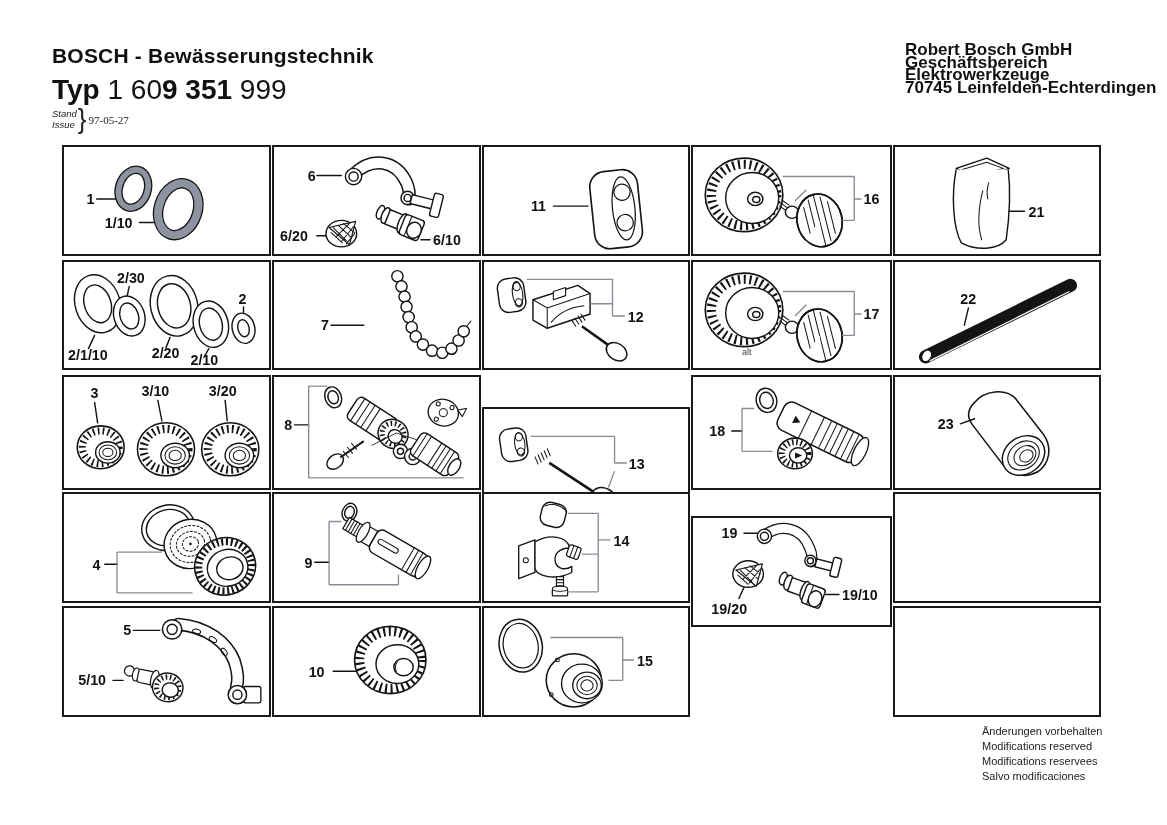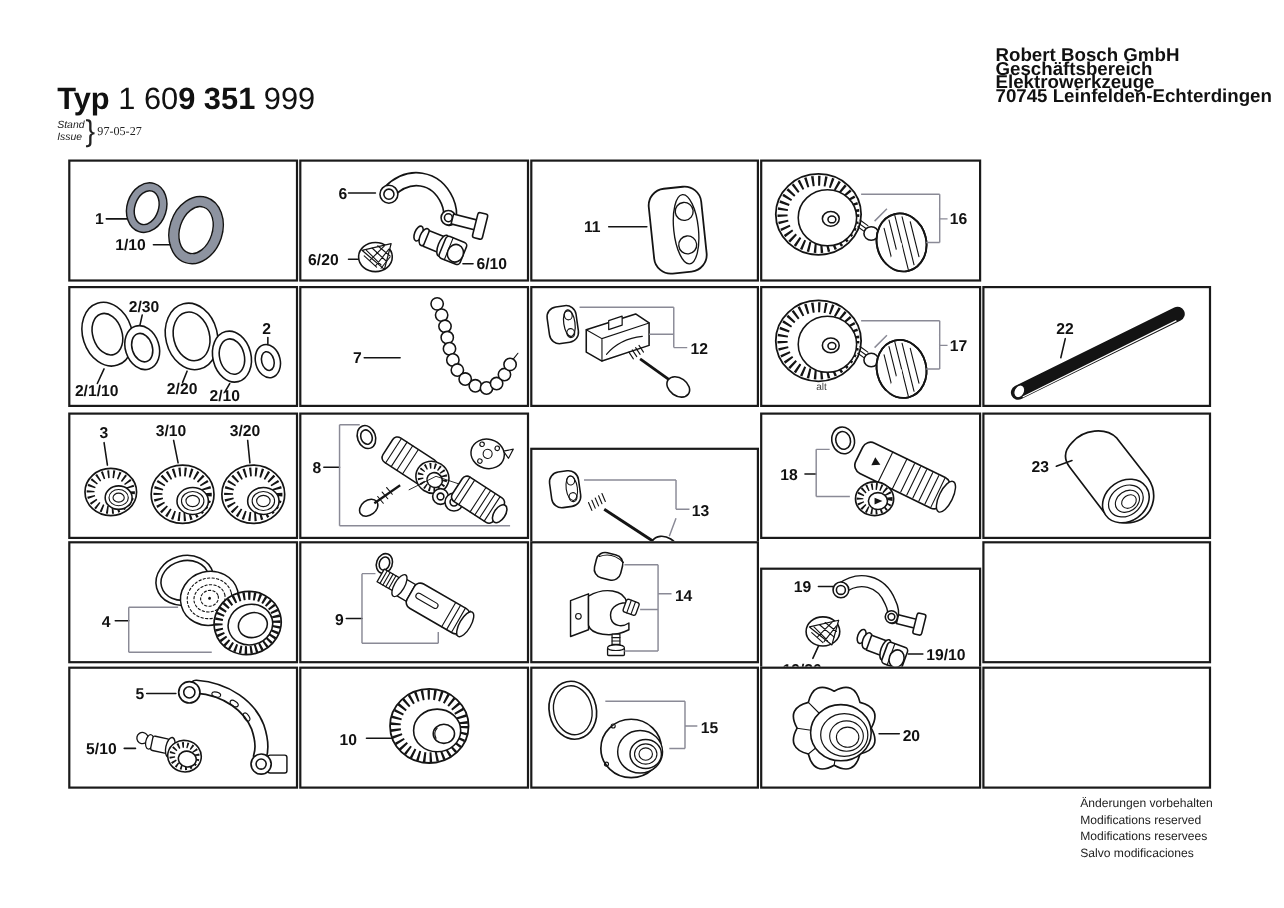--- a/index.html
+++ b/index.html
@@ -25,20 +25,21 @@
   svg .bb{fill:none;stroke:#141414;stroke-linecap:round;}
   svg .bw{fill:none;stroke:#ffffff;stroke-linecap:round;}
   svg text{font:bold 14px "Liberation Sans",sans-serif;fill:#111;}
   svg text.alt{font:9px "Liberation Sans",sans-serif;fill:#444;}
 </style>
 </head>
 <body>
 
 <div id="page">
 
+  <div class="hdr-title">BOSCH - Bewässerungstechnik</div>
   <div class="hdr-typ"><span class="b">Typ</span><span> 1 60</span><span class="b">9 351</span><span> 999</span></div>
   <div class="stand">
     <div class="stand-labels">
       <div>Stand</div>
       <div>Issue</div>
     </div>
     <div class="brace">}</div>
     <div class="stand-date">97-05-27</div>
   </div>
   <div class="company">
@@ -133,20 +134,32 @@
         <ellipse class="o" cx="124" cy="71" rx="22" ry="26" style="stroke-width:1.6"></ellipse>
         <path class="t" d="M112,55 V87 M118,49 V93 M124,46 V96 M130,49 V93 M136,55 V87"></path>
         <path d="M124,71 L104,88 L121,97 Z" fill="#fff"></path>
         <ellipse cx="124" cy="71" rx="22" ry="26" fill="none" stroke="#141414" style="stroke-width:1.6"></ellipse>
       </g>
       <path class="br" d="M88,28 H158 M146,71 H158 M158,28 V71 M158,50 H165 M100,52 L111,41"></path>
       <text x="167" y="55">16</text>
     </svg>
   </div>
 
+  <div class="cell" style="left:893px;top:145px;width:204px;height:107px;">
+    <svg viewBox="0 0 200 103">
+      <g>
+        <path class="o" d="M60,20 L90,10 L112,20 L82,31 Z"></path>
+        <path class="t" d="M66,21 L90,14 L106,20 L82,27 Z"></path>
+        <path class="o" d="M60,21 C55,46 57,79 65,93 C80,101 101,100 109,90 C113,62 113,38 111,21"></path>
+        <path class="t" d="M86,42 C82,58 80,74 85,90 M92,34 C90,40 90,46 91,50"></path>
+      </g>
+      <path class="ld" d="M112,62 H127"></path>
+      <text x="131" y="68">21</text>
+    </svg>
+  </div>
 
   <div class="cell" style="left:62px;top:260px;width:205px;height:106px;">
     <svg viewBox="0 0 201 102">
       <g transform="rotate(-18 33 40)">
         <ellipse class="o" cx="33" cy="40" rx="22" ry="29"></ellipse>
           <ellipse class="o" cx="33" cy="40" rx="13" ry="19"></ellipse>
       </g>
       <g transform="rotate(-18 64 52)">
         <ellipse class="o" cx="64" cy="52" rx="15" ry="20"></ellipse>
           <ellipse class="o" cx="64" cy="52" rx="9" ry="13"></ellipse>
@@ -564,34 +577,20 @@
         <ellipse class="t" cx="101" cy="75" rx="10" ry="9"></ellipse>
         <ellipse class="t" cx="101" cy="75" rx="6" ry="5.5"></ellipse>
         <circle class="t" cx="72" cy="50" r="1.8"></circle>
         <circle class="t" cx="66" cy="84" r="1.8"></circle>
       </g>
       <path class="br" d="M65,28 H136 M136,28 V70 M122,70 H136 M136,50 H147"></path>
       <text x="150" y="56">15</text>
     </svg>
   </div>
 
-  <div class="cell" style="left:691px;top:606px;width:197px;height:107px;">
-    <svg viewBox="0 0 193 103">
-      <g>
-        <path class="o" d="M97,52 Q107,70 87,75 Q82,95 64,85 Q46,95 41,75 Q21,70 31,52 Q21,34 41,29 Q46,9 64,19 Q82,9 87,29 Q107,34 97,52 Z" style="stroke-width:1.5"></path>
-        <path class="t" d="M41,29 L52,40 M31,52 L45,54 M41,75 L52,66 M64,85 L66,72"></path>
-        <ellipse class="o" cx="70" cy="56" rx="27" ry="25" style="stroke-width:1.4"></ellipse>
-        <ellipse class="t" cx="73" cy="58" rx="21" ry="19" style="stroke-width:1.1"></ellipse>
-        <ellipse class="t" cx="75" cy="59" rx="15" ry="13.5"></ellipse>
-        <ellipse class="t" cx="76" cy="60" rx="10" ry="9"></ellipse>
-      </g>
-      <path class="ld" d="M104,57 H122"></path>
-      <text x="125" y="63">20</text>
-    </svg>
-  </div>
 
   <div class="cell" style="left:893px;top:606px;width:204px;height:107px;">
     <svg viewBox="0 0 200 103"></svg>
   </div>
 
   <div class="footer">
     <div>Änderungen vorbehalten</div>
     <div>Modifications reserved</div>
     <div>Modifications reservees</div>
     <div>Salvo modificaciones</div>

